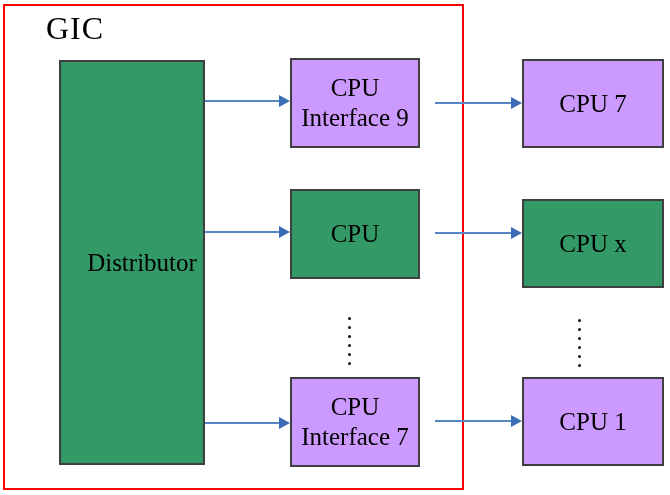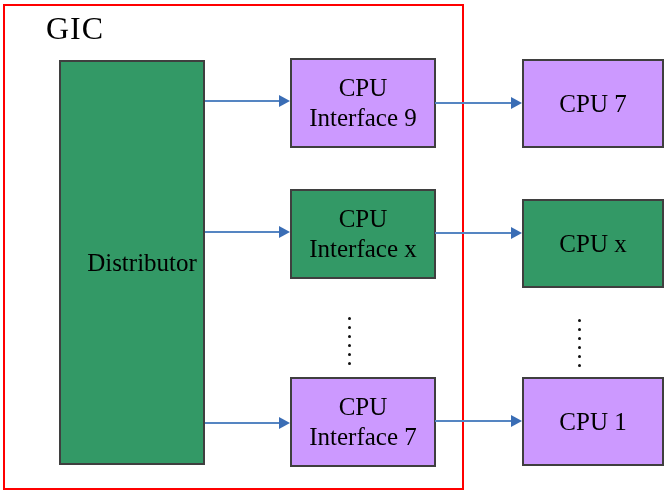--- a/index.html
+++ b/index.html
@@ -31,21 +31,21 @@
     display: flex;
     flex-direction: column;
     align-items: center;
     justify-content: center;
     text-align: center;
     border: 2px solid #3f3f3f;
     font-size: 25px;
     line-height: 30px;
   }
   .distributor { left: 59px; top: 60px; width: 146px; height: 405px; }
-  .if-box  { left: 290px; width: 146px; height: 90px; }
+  .if-box  { left: 290px; width: 130px; height: 90px; }
   .if-7 { top: 58px; }
   .if-x { top: 189px; }
   .if-0 { top: 377px; }
   .cpu-box { left: 522px; width: 142px; height: 89px; }
   .cpu-7 { top: 59px; }
   .cpu-x { top: 189px; }
   .cpu-0 { top: 377px; }
   .arrow {
     position: absolute;
     height: 2px;
@@ -92,21 +92,20 @@
     <span>Distributor</span>
   </div>
 
   <div class="box if-box if-7" style="background: rgb(204, 153, 255);">
     <span>CPU</span>
     <span>Interface 9</span>
   </div>
 
   <div class="box if-box if-x" style="background: rgb(51, 153, 102);">
     <span>CPU</span>
-    <span>Interface x</span>
   </div>
 
   <div class="box if-box if-0" style="background: rgb(204, 153, 255);">
     <span>CPU</span>
     <span>Interface 7</span>
   </div>
 
   <div class="box cpu-box cpu-7" style="background: rgb(204, 153, 255);">
     <span>CPU 7</span>
   </div>

